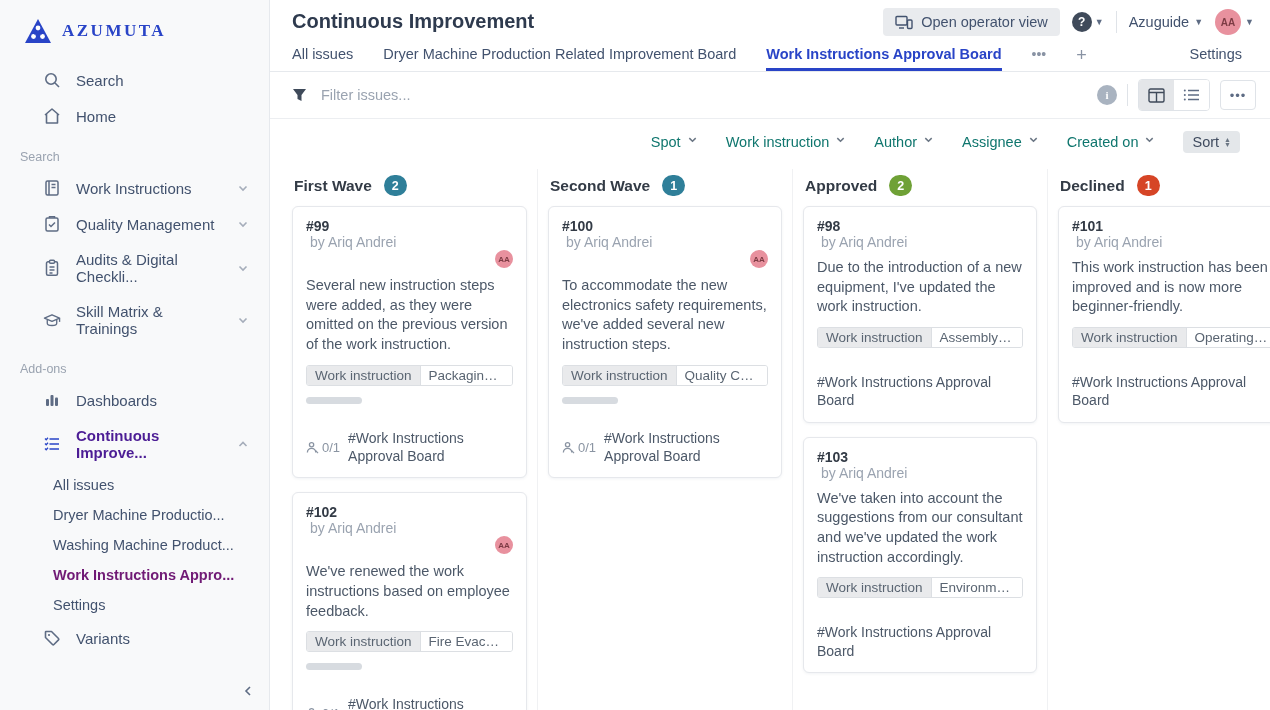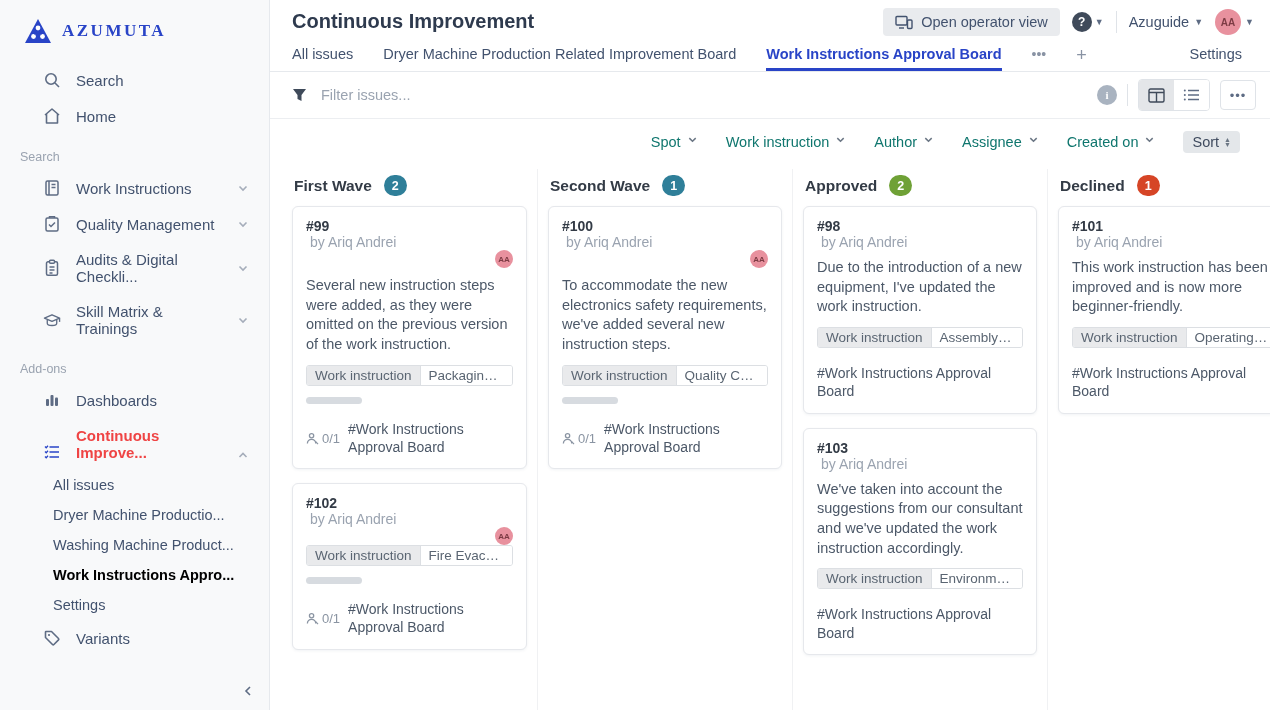--- a/index.html
+++ b/index.html
@@ -8,23 +8,23 @@
 
   
   .sidebar { width:270px; min-width:270px; background:#f8f9fa; border-right:1px solid #e6e9ed; position:relative; padding-top:14px; }
   .logo-row { display:flex; align-items:center; gap:10px; padding:4px 20px 18px 24px;font-family:Liberation Serif, serif; }
   .logo-mark { width:28px; height:26px; }
   .logo-text { color:#2944c7; font-weight:bold; font-size:17px; letter-spacing:2.5px; }
   .side-item { display:flex; align-items:center; gap:15px; padding:9px 20px; font-size:15px; color:#42526e; cursor:pointer;margin-left:23px; }
   .side-item .chev { margin-left:auto; color:#a5adba; }
   .section-label { padding:16px 20px 6px 20px; font-size:12.5px; color:#9aa3b0; }
   .side-icon { width:18px; height:18px; display:inline-flex; align-items:center; justify-content:center; flex:none; }
-  .side-item.ci-root { font-weight:bold; color:#ef4444;align-items:flex-end; }
+  .side-item.ci-root { font-weight:bold; color:#4c1d95; }
   .sub-item { padding:7px 20px 7px 53px; font-size:14.5px; color:#42526e; cursor:pointer; }
-  .sub-item.active { color:#000000; font-weight:bold; }
+  .sub-item.active { color:#701a75; font-weight:bold; }
   .collapse-btn { position:absolute; right:10px; bottom:8px; width:22px; height:22px; display:flex; align-items:center; justify-content:center; color:#5e6c84; font-size:16px; cursor:pointer; }
 
   
   .main { flex:1; display:flex; flex-direction:column; min-width:0; }
   .topbar { display:flex; align-items:flex-start; justify-content:space-between; padding:8px 16px 0 22px; }
   .page-title { font-size:20px; font-weight:bold; color:#2e3a4e; padding-top:2px; }
   .top-actions { display:flex; align-items:center; gap:12px; }
   .operator-btn { display:flex; align-items:center; gap:8px; background:#e9ebee; border:none; border-radius:4px; padding:6px 12px; font-size:14.5px; color:#42526e; font-family:inherit; cursor:pointer; }
   .help-wrap { display:flex; align-items:center; gap:3px; cursor:pointer; }
   .help-circle { width:20px; height:20px; border-radius:50%; background:#3f4a5a; color:#fff; font-size:12px; font-weight:bold; display:flex; align-items:center; justify-content:center; }
@@ -67,21 +67,21 @@
   .card { background:#fff; border:1px solid #e6e8ec; border-radius:6px; box-shadow:0 1px 3px rgba(23,43,77,.06); padding:11px 13px 12px 13px; margin-bottom:14px; cursor:pointer; }
   .card-head { display:flex; align-items:flex-start; font-size:14px;flex-direction:column; }
   .card-id { font-weight:bold; color:#333b46; }
   .card-by { color:#9aa3b0; margin-left:4px; }
   .card-avatar { margin-left:auto; width:18px; height:18px; border-radius:50%; background:#e8919e; color:#7d3b44; font-size:8px; font-weight:bold; display:flex; align-items:center; justify-content:center; flex:none; }
   .card-text { font-size:14.5px; line-height:1.36; color:#4c5868; margin:8px 0 10px 0; }
   .card-tag { display:inline-flex; max-width:100%; font-size:13.5px; border:1px solid #dcdfe3; border-radius:3px; overflow:hidden; color:#5a6572; }
   .tag-type { background:#e9eaec; padding:2px 8px; white-space:nowrap; }
   .tag-value { background:#fff; padding:2px 8px; border-left:1px solid #dcdfe3; white-space:nowrap; overflow:hidden; text-overflow:ellipsis; }
   .card-progress { width:56px; height:7px; border-radius:4px; background:#d7dbe0; margin:11px 0 9px 0; }
-  .card-footer { display:flex; align-items:center; gap:8px; margin-top:16px; }
+  .card-footer { display:flex; align-items:center; gap:8px; margin-top:25px; }
   .assignee-chip { display:flex; align-items:center; gap:3px; color:#8a94a2; font-size:13px; flex:none; }
   .board-tag { font-size:14px; color:#4c5868; line-height:1.3; }
   svg.icon { display:block; }
 </style>
 </head>
 <body>
 
 <div class="app">
 
   <aside class="sidebar">
@@ -379,20 +379,21 @@
       <span class="board-tag">#Work Instructions Approval Board</span>
     </div>
   </article>
 
   <article class="card">
     <div class="card-head">
       <span class="card-id">#102</span>
       <span class="card-by">by Ariq Andrei</span>
       <span class="card-avatar">AA</span>
     </div>
+    <p class="card-text">We've renewed the work instructions based on employee feedback.</p>
     <span class="card-tag">
       <span class="tag-type">Work instruction</span>
       <span class="tag-value">Fire Evacuation Tr...</span>
     </span>
     <div class="card-progress"></div>
     <div class="card-footer">
       <span class="assignee-chip">
         <svg class="icon" width="13" height="13" viewBox="0 0 14 14" fill="none" stroke="#8a94a2" stroke-width="1.4">
                     <circle cx="6" cy="4" r="2.3"></circle>
                     <path d="M1.5 12.5 C1.5 9.5 3.5 8 6 8 C8.5 8 10.5 9.5 10.5 12.5"></path>

